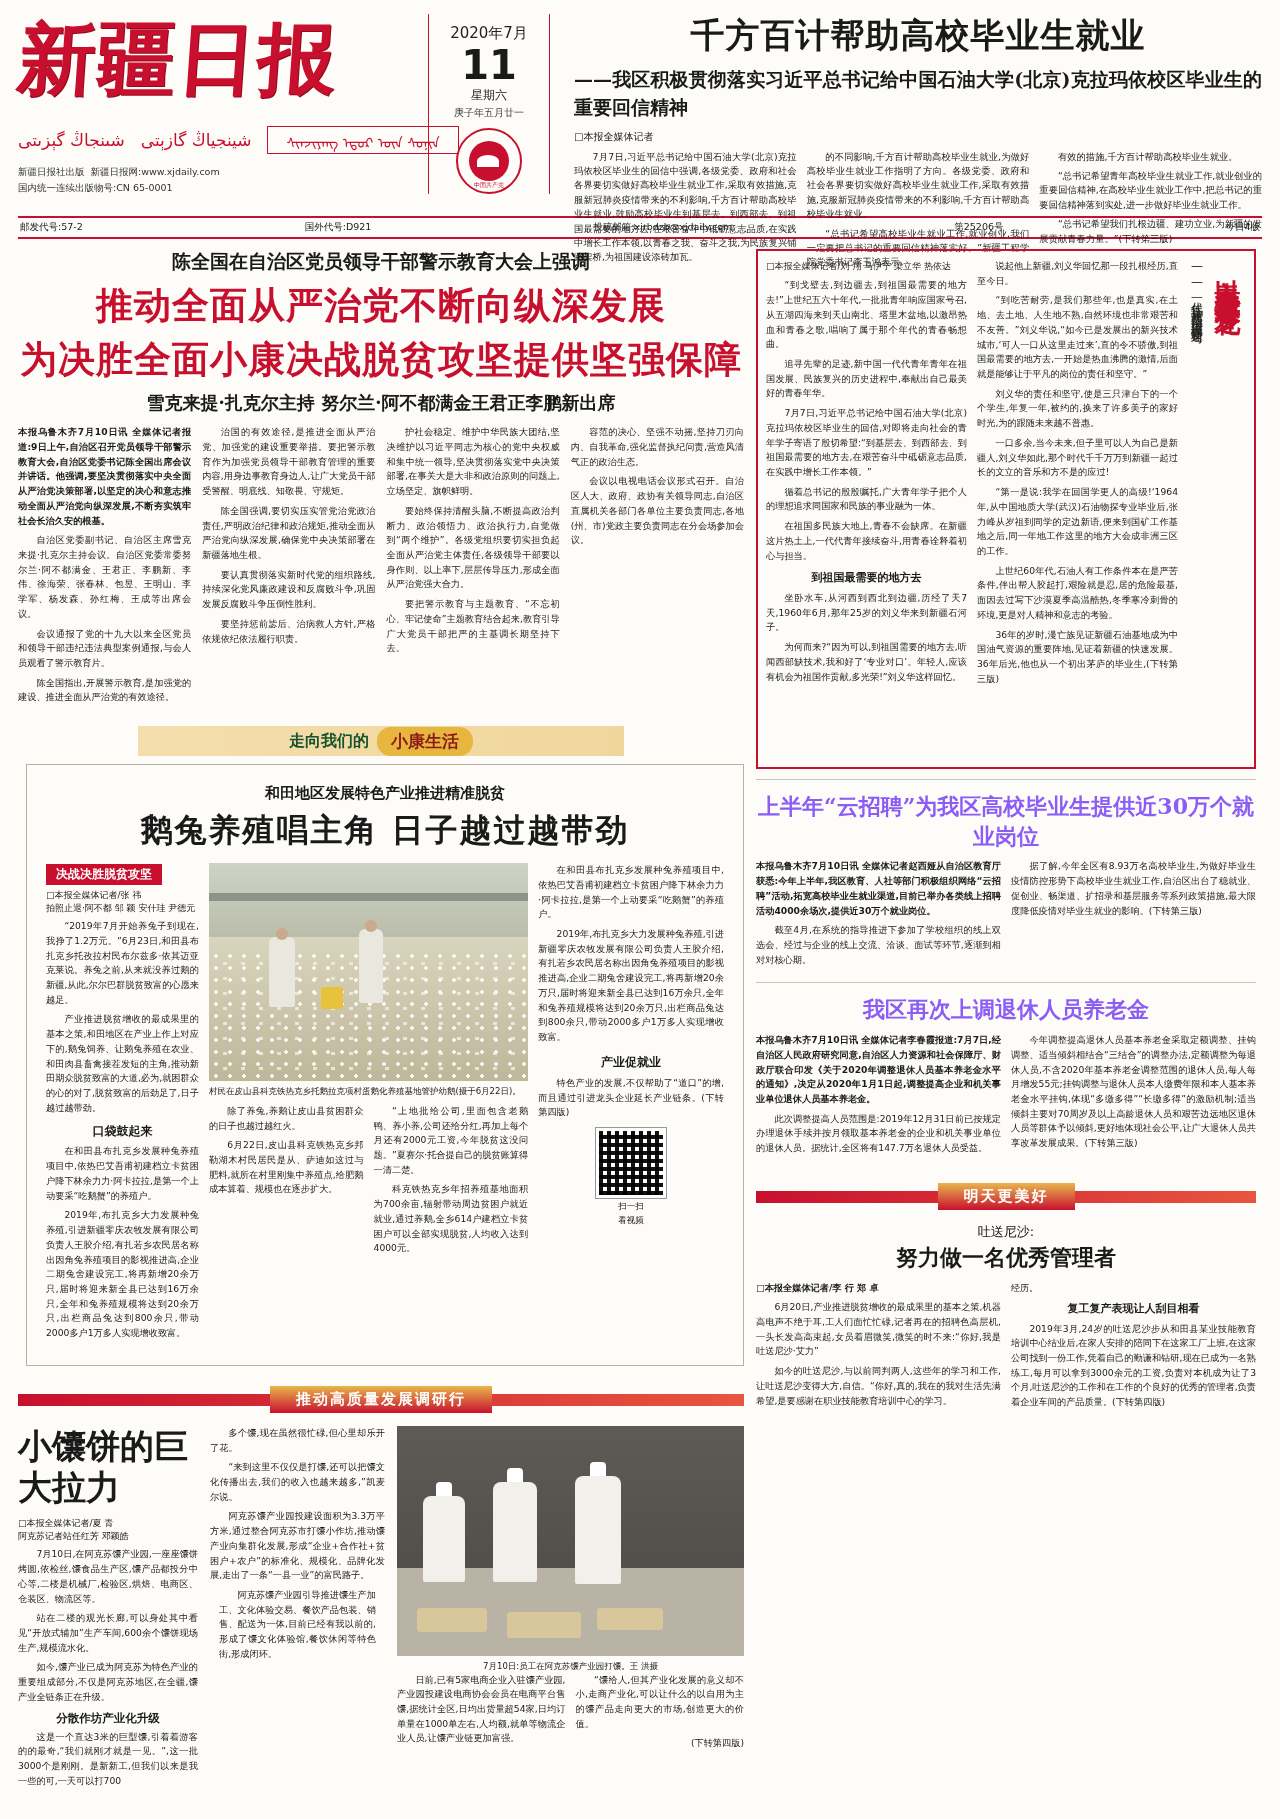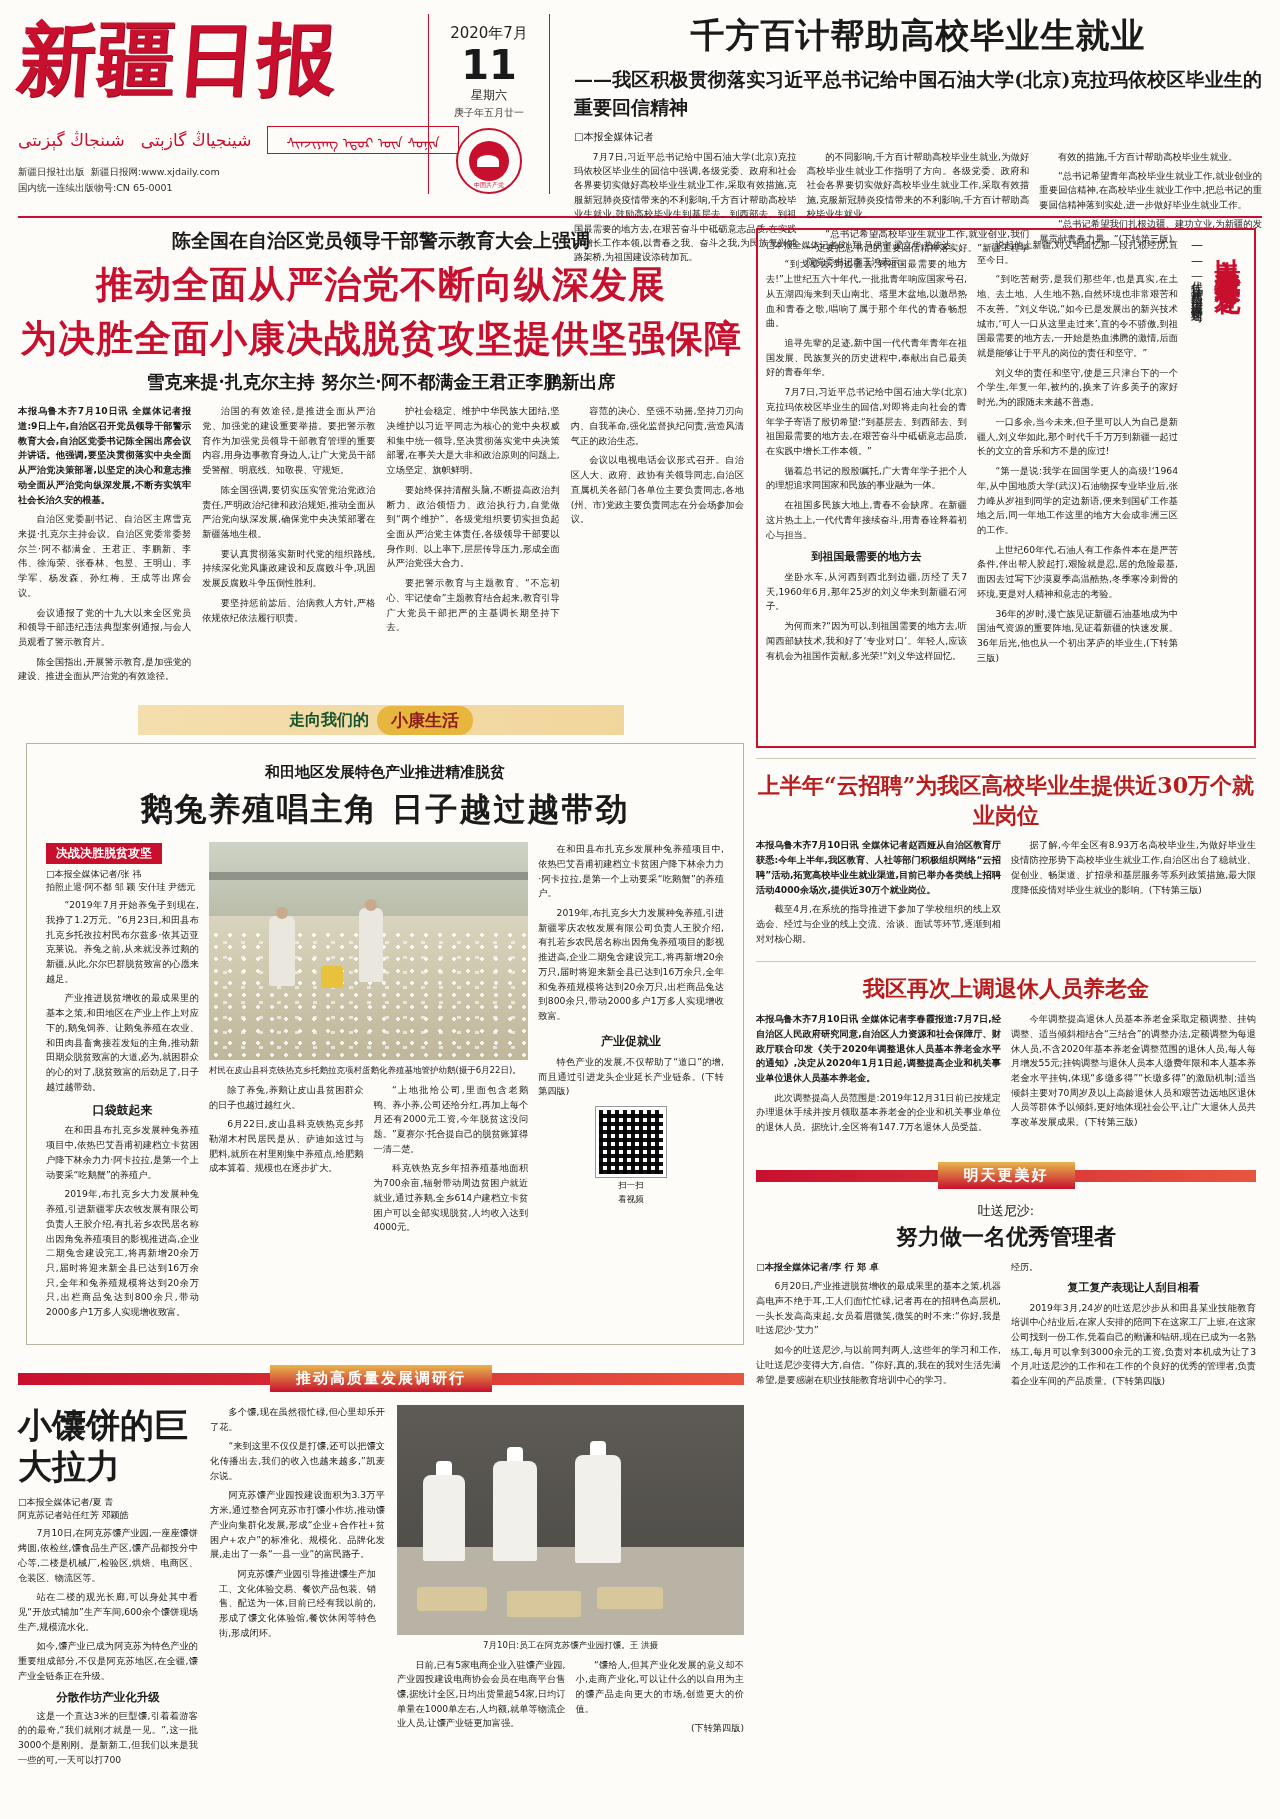--- a/index.html
+++ b/index.html
@@ -74,21 +74,21 @@
     font-family:"DejaVu Serif","Liberation Serif",serif;letter-spacing:3px;
     display:flex;align-items:flex-start;
   }
   .feature-vsub{writing-mode:vertical-rl;text-orientation:upright;font-size:12px;color:#222;letter-spacing:2px;margin-left:2px;}
   .feature-body{flex:1;padding-right:8px;font-size:9.2px;line-height:1.6;text-align:justify;column-count:2;column-gap:10px;}
   .feature-body p{margin:0 0 5px;text-indent:2em;}
   .feature-body .byline{text-indent:0;font-size:9px;}
   .feature-body h5{font-size:11px;font-weight:bold;text-align:center;margin:6px 0 4px;}
 
   .sec-head{font-size:22px;font-weight:bold;text-align:center;line-height:1.35;margin:12px 0 8px;font-family:"DejaVu Serif","Liberation Serif",serif;}
-  .sec-head.red{color:#b91c1c;}
+  .sec-head.red{color:#8b5cf6;}
   .two-col{display:flex;gap:10px;font-size:9.2px;line-height:1.6;text-align:justify;}
   .two-col .c{flex:1;}
   .two-col p{margin:0 0 5px;text-indent:2em;}
   .two-col .lead{font-weight:bold;text-indent:0;}
 
   
   .ribbon{position:relative;height:40px;margin:14px 0 6px;display:flex;align-items:center;justify-content:center;}
   .ribbon .band{position:absolute;left:0;right:0;top:14px;height:12px;background:linear-gradient(90deg,#c8102e,#e8553f);}
   .ribbon .label{position:relative;background:#c8102e;color:#fff;font-size:15px;font-weight:bold;padding:4px 26px;letter-spacing:2px;}
   .ribbon .label.gold{background:linear-gradient(180deg,#e8b64c,#c8102e);}
@@ -176,20 +176,27 @@
         <div class="lead-col">
           <p>有效的措施,千方百计帮助高校毕业生就业。</p>
           <p>“总书记希望青年高校毕业生就业工作,就业创业的重要回信精神,在高校毕业生就业工作中,把总书记的重要回信精神落到实处,进一步做好毕业生就业工作。</p>
           <p>“总书记希望我们扎根边疆、建功立业,为新疆的发展贡献青春力量。”(下转第三版)</p>
         </div>
       </div>
     </div>
   </div>
 
   <div class="red-bar"></div>
+  <div class="pub-row">
+    <span>邮发代号:57-2</span>
+    <span>国外代号:D921</span>
+    <span>投稿邮箱:xjrbdzb@xjdaily.com</span>
+    <span>第25206号</span>
+    <span>今日4版</span>
+  </div>
 
   <div class="main">
 
     <div class="col-left">
 
       <div>
         <div class="hl-kicker">陈全国在自治区党员领导干部警示教育大会上强调</div>
         <div class="hl-main">推动全面从严治党不断向纵深发展</div>
         <div class="hl-main">为决胜全面小康决战脱贫攻坚提供坚强保障</div>
         <div class="hl-names">雪克来提·扎克尔主持  努尔兰·阿不都满金王君正李鹏新出席</div>
@@ -315,21 +322,21 @@
             <div class="wall"></div>
             <div class="counter"></div>
             <div class="chef" style="left:26px;top:70px;width:42px;height:86px;"></div>
             <div class="chef" style="left:96px;top:56px;width:44px;height:100px;"></div>
             <div class="chef" style="left:178px;top:50px;width:46px;height:108px;"></div>
             <div class="tray" style="left:20px;bottom:24px;width:70px;height:24px;"></div>
             <div class="tray" style="left:110px;bottom:18px;width:74px;height:26px;"></div>
             <div class="tray" style="left:200px;bottom:26px;width:66px;height:22px;"></div>
           </div>
           <div class="caption center">7月10日:员工在阿克苏馕产业园打馕。王 洪摄</div>
-          <div style="display:flex;gap:10px;margin-top:6px;font-size:9.2px;line-height:1.6;text-align:justify;justify-content:center;">
+          <div style="display:flex;gap:10px;font-size:9.2px;line-height:1.6;text-align:justify;justify-content:center;">
             <div style="flex:1;">
               <p style="text-indent:2em;margin:0 0 5px;">日前,已有5家电商企业入驻馕产业园,产业园投建设电商协会会员在电商平台售馕,据统计全区,日均出货量超54家,日均订单量在1000单左右,人均额,就单等物流企业人员,让馕产业链更加富强。</p>
             </div>
             <div style="flex:1;">
               <p style="text-indent:2em;margin:0 0 5px;">“馕给人,但其产业化发展的意义却不小,走商产业化,可以让什么的以自用为主的馕产品走向更大的市场,创造更大的价值。</p>
               <p style="text-align:right;margin:0;">(下转第四版)</p>
             </div>
           </div>
         </div>
       </div>

